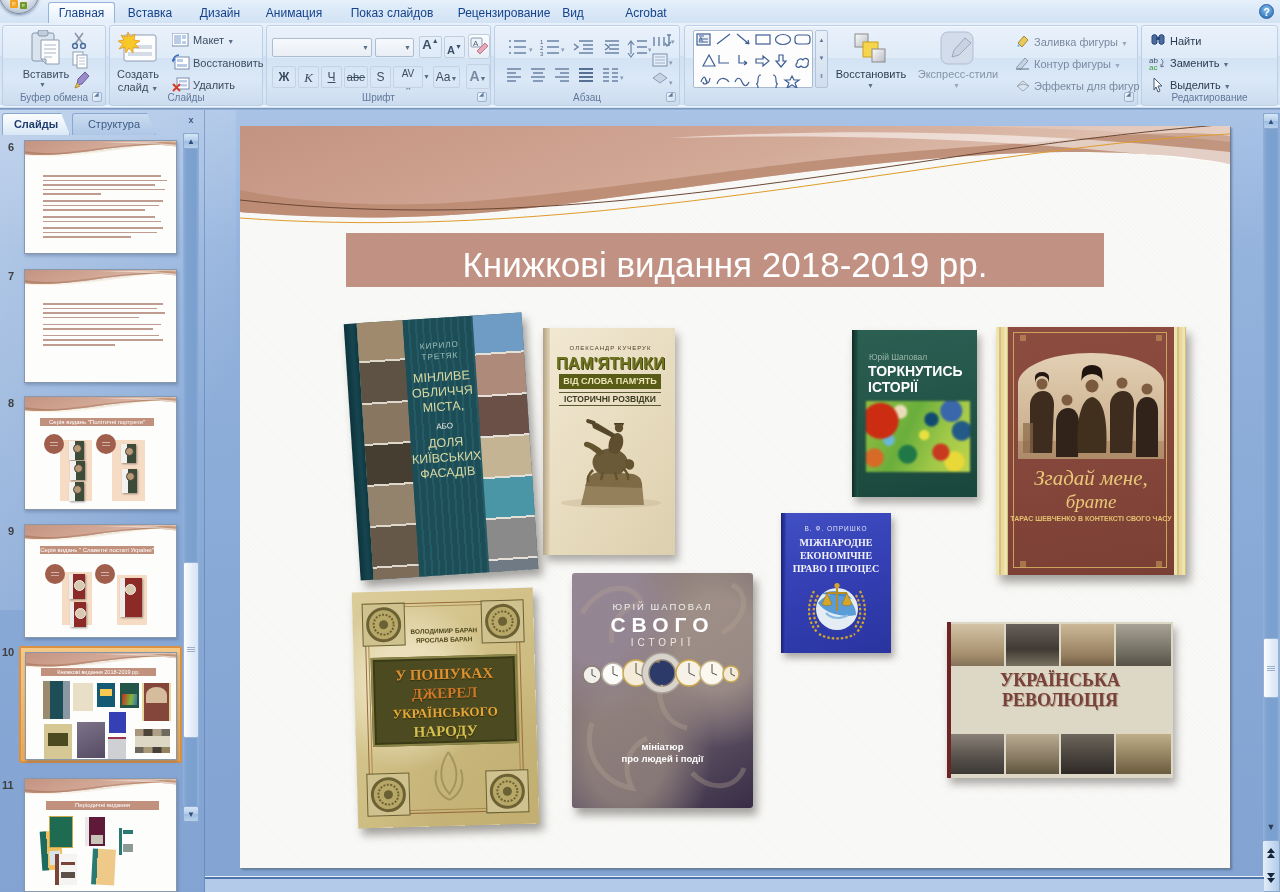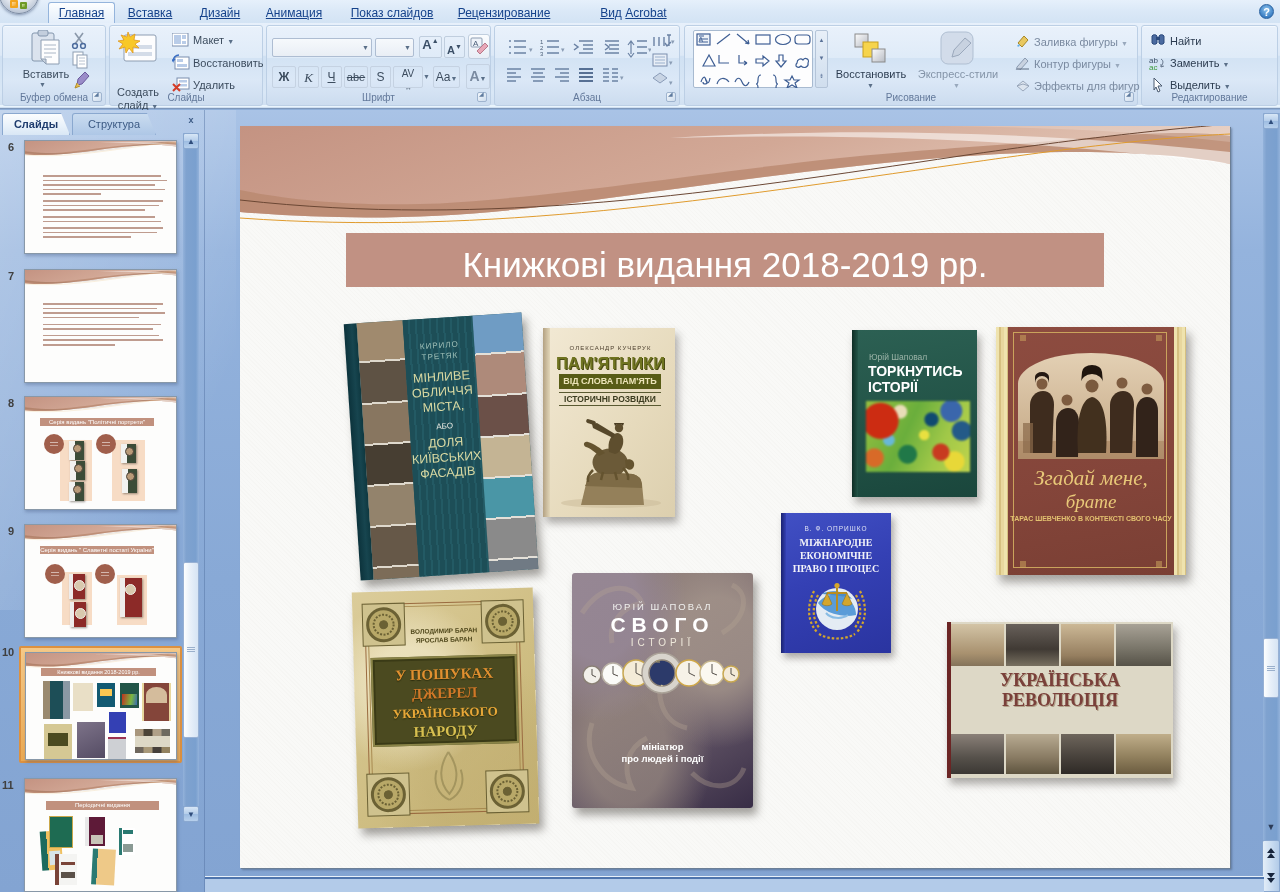--- a/index.html
+++ b/index.html
@@ -3,21 +3,21 @@
 <style>
 *{margin:0;padding:0;box-sizing:border-box;}
 html,body{width:1280px;height:892px;overflow:hidden;}
 body{font-family:"Liberation Sans",sans-serif;}
 #root{position:absolute;top:0;left:0;width:1280px;height:892px;background:#8eaed8;overflow:hidden;}
 .abs{position:absolute;}
 
 
 #tabrow{position:absolute;top:0;left:0;width:1280px;height:23px;
  background:linear-gradient(180deg,#e6f0fb 0%,#dae8f7 50%,#d3e3f4 100%);}
-.tab{position:absolute;top:3px;height:20px;line-height:20px;color:#15428b;font-size:12px;text-align:center;text-decoration:underline;}
+.tab{position:absolute;top:3px;height:20px;line-height:20px;color:#15428b;font-size:12px;text-align:center;}
 .tab.active{background:linear-gradient(180deg,#fdfeff 0%,#f1f7fd 45%,#e4eefa 100%);
  border:1px solid #94b4dc;border-bottom:none;border-radius:3px 3px 0 0;top:2px;height:21px;color:#15428b;}
 #officeball{position:absolute;left:-1px;top:-26px;width:40px;height:40px;border-radius:50%;
  background:radial-gradient(circle at 50% 38%,#fdfdfe 0%,#e8ecf2 45%,#b9c4d4 78%,#8d9cb4 100%);
  border:1px solid #7c8ba2;box-shadow:0 1px 3px rgba(40,60,100,.5);}
 #officeball .sq1{position:absolute;left:10px;top:25px;width:8px;height:8px;border:2px solid #f2a41d;border-radius:1px;background:linear-gradient(135deg,#fcd9a0,#f2a41d);}
 #officeball .sq2{position:absolute;left:20px;top:27px;width:7px;height:7px;border:2px solid #6f9a27;border-radius:1px;background:linear-gradient(135deg,#d6e8a8,#6f9a27);}
 #helpbtn{position:absolute;right:6px;top:4px;width:15px;height:15px;border-radius:50%;
  background:radial-gradient(circle at 50% 35%,#8ec4ee,#3b7fc4 70%,#2a6cb0);border:1px solid #2a62a0;
  color:#fff;font-size:11px;font-weight:bold;text-align:center;line-height:15px;}
@@ -80,21 +80,21 @@
 </style></head>
 <body>
 <div id="root">
   <div id="tabrow">
     <div class="tab active" style="left:48px;width:67px;">Главная</div>
     <div class="tab" style="left:122px;width:56px;">Вставка</div>
     <div class="tab" style="left:192px;width:56px;">Дизайн</div>
     <div class="tab" style="left:260px;width:68px;">Анимация</div>
     <div class="tab" style="left:344px;width:96px;">Показ слайдов</div>
     <div class="tab" style="left:452px;width:104px;">Рецензирование</div>
-    <div class="tab" style="left:591px;width:40px;">Вид</div>
+    <div class="tab" style="left:553px;width:40px;">Вид</div>
     <div class="tab" style="left:618px;width:56px;">Acrobat</div>
     <div id="officeball">
         <div class="sq1"></div>
         <div class="sq2"></div>
       </div>
     <div id="helpbtn">?</div>
   </div>
   <div id="ribbon">
     <div style="position:absolute;left:0;bottom:1px;width:1280px;height:2px;background:#e9f4fc;"></div>
     <div class="group" style="left:2px;width:104px;" id="g1">
@@ -128,21 +128,21 @@
       <div class="glabel">Буфер обмена</div>
         <div class="launcher"></div>
     </div>
     <div class="group" style="left:109px;width:154px;" id="g2">
       <svg class="abs" style="left:8px;top:5px;" width="40" height="36" viewBox="0 0 40 36">
         <rect x="6" y="4" width="32" height="26" rx="2" fill="#fdfdfe" stroke="#8d9db2"></rect>
         <rect x="10" y="14" width="24" height="4" fill="#d4dce8"></rect>
         <rect x="10" y="21" width="24" height="4" fill="#d4dce8"></rect>
         <path d="M10,1 l2,5 5,-3 -1,6 6,1 -5,3 4,4 -6,-1 0,6 -4,-5 -3,5 -1,-6 -6,2 4,-5 -5,-3 6,-1 -3,-5 6,2 Z" fill="#f8c828" stroke="#e09820" stroke-width=".8"></path>
       </svg>
-      <div class="rbtxt" style="left:0px;top:42px;width:56px;text-align:center;line-height:13px;margin-top:18px;">Создать<br>слайд <span class="dda">▼</span></div>
+      <div class="rbtxt" style="left:0px;top:42px;width:56px;text-align:center;line-height:13px;">Создать<br>слайд <span class="dda">▼</span></div>
       <svg class="abs" style="left:62px;top:7px;" width="17" height="14" viewBox="0 0 17 14">
         <rect x="0" y="0" width="16" height="13" fill="#fff" stroke="#7a8eae"></rect>
         <rect x="2" y="2" width="7" height="9" fill="#b9cce8"></rect>
           <rect x="10" y="2" width="4" height="4" fill="#b9cce8"></rect>
           <rect x="10" y="8" width="4" height="3" fill="#b9cce8"></rect>
       </svg>
       <div class="rbtxt" style="left:83px;top:8px;">Макет <span class="dda">▼</span></div>
       <svg class="abs" style="left:62px;top:28px;" width="18" height="16" viewBox="0 0 18 16">
         <rect x="3" y="3" width="14" height="12" fill="#fff" stroke="#7a8eae"></rect>
         <rect x="5" y="5" width="6" height="3" fill="#b9cce8"></rect>
@@ -305,21 +305,20 @@
       <svg class="abs" style="left:330px;top:30px;" width="16" height="14" viewBox="0 0 16 14">
         <path d="M2,11 L10,2 l3,3 -8,9 -4,1 Z" fill="#c8d2e0" stroke="#8a9ab0"></path>
           <path d="M2,13 h12" stroke="#5a6a80"></path>
       </svg>
       <div class="rbtxt" style="left:349px;top:32px;color:#7a8aa0;">Контур фигуры <span class="dda" style="color:#98a8bc;">▼</span></div>
       <svg class="abs" style="left:330px;top:52px;" width="16" height="14" viewBox="0 0 16 14">
         <path d="M2,8 l6,-5 6,5 -6,5 Z" fill="#dce4ee" stroke="#9aa8bc"></path>
           <path d="M2,8 l6,-2 6,2" fill="none" stroke="#9aa8bc"></path>
       </svg>
       <div class="rbtxt" style="left:349px;top:54px;color:#7a8aa0;">Эффекты для фигур <span class="dda" style="color:#98a8bc;">▼</span></div>
-      <div class="glabel">Рисование</div>
         <div class="launcher"></div>
     </div>
     <div class="group" style="left:1141px;width:137px;" id="g6">
       <svg class="abs" style="left:8px;top:7px;" width="16" height="14" viewBox="0 0 16 14">
         <path d="M2,3 a3,3 0 0 1 5,0 v7 a3,3 0 0 1 -5,0 Z M9,3 a3,3 0 0 1 5,0 v7 a3,3 0 0 1 -5,0 Z" fill="#4a6aa0" stroke="#2c4a7c"></path>
         <rect x="6" y="4" width="4" height="3" fill="#2c4a7c"></rect>
       </svg>
       <div class="rbtxt" style="left:28px;top:9px;color:#2c3c50;">Найти</div>
       <svg class="abs" style="left:6px;top:29px;" width="20" height="16" viewBox="0 0 20 16">
         <text x="1" y="8" font-size="8" fill="#3c5068">ab</text>
@@ -504,21 +503,21 @@
         <div class="abs" style="left:0;top:0;width:46px;height:100%;background:linear-gradient(180deg,#a08a6e 0 38px,#ded8cc 38px 40px,#5e5244 40px 80px,#ded8cc 80px 82px,#887660 82px 121px,#ded8cc 121px 123px,#473e32 123px 162px,#ded8cc 162px 164px,#93836c 164px 203px,#ded8cc 203px 205px,#665848 205px 244px,#ded8cc 244px 246px,#7c6c58 246px);"></div>
         <div class="abs" style="left:46px;top:0;width:70px;height:100%;background:repeating-linear-gradient(90deg,#1d4e57 0 5px,#235a64 5px 7px);"></div>
         <div class="abs" style="left:116px;top:0;width:49px;height:100%;background:linear-gradient(180deg,#6f9cc4 0 38px,#e4e0d8 38px 40px,#ae8a7a 40px 80px,#e4e0d8 80px 82px,#6b5048 82px 121px,#e4e0d8 121px 123px,#c4b494 123px 162px,#e4e0d8 162px 164px,#4a96a6 164px 203px,#e4e0d8 203px 205px,#8a8a8a 205px 244px,#e4e0d8 244px 246px,#707a84 246px);"></div>
         <div class="abs" style="left:46px;top:22px;width:70px;text-align:center;color:#9fc0b8;font-size:8px;letter-spacing:1px;line-height:11px;">КИРИЛО<br>ТРЕТЯК</div>
         <div class="abs" style="left:46px;top:52px;width:70px;text-align:center;color:#d9d9a2;font-size:12.5px;line-height:15px;">МІНЛИВЕ<br>ОБЛИЧЧЯ<br>МІСТА,</div>
         <div class="abs" style="left:46px;top:104px;width:70px;text-align:center;color:#e8e8e0;font-size:8px;">АБО</div>
         <div class="abs" style="left:46px;top:118px;width:70px;text-align:center;color:#d9d9a2;font-size:12.5px;line-height:15px;">ДОЛЯ<br>КИЇВСЬКИХ<br>ФАСАДІВ</div>
       </div>
     </div>
 
-    <div class="abs" style="left:303px;top:202px;width:132px;height:189px;background:linear-gradient(125deg,#f2e9d4,#e6dabc 60%,#dccfae);box-shadow:3px 6px 8px rgba(80,75,70,.45);padding-left:19px;">
+    <div class="abs" style="left:303px;top:202px;width:132px;height:227px;background:linear-gradient(125deg,#f2e9d4,#e6dabc 60%,#dccfae);box-shadow:3px 6px 8px rgba(80,75,70,.45);padding-left:19px;">
       <div class="abs" style="left:0;top:0;width:7px;height:100%;background:linear-gradient(90deg,#b3a182,#e2d6b8);"></div>
       <div class="abs" style="left:10px;top:17px;width:115px;text-align:center;color:#4a3d2c;font-size:6px;letter-spacing:1px;">ОЛЕКСАНДР КУЧЕРУК</div>
       <div class="abs" style="left:10px;top:26px;width:115px;text-align:center;color:#6f7420;font-size:16.5px;font-weight:bold;text-shadow:1px 1px 0 #4a4a14;">ПАМ'ЯТНИКИ</div>
       <div class="abs" style="left:16px;top:46px;width:102px;height:15px;background:#585c16;color:#ece4b8;font-size:9px;font-weight:bold;text-align:center;line-height:15px;">ВІД СЛОВА ПАМ'ЯТЬ</div>
       <div class="abs" style="left:16px;top:64px;width:102px;text-align:center;color:#3c3c20;font-size:8.5px;font-weight:bold;border-top:1px solid #5a5a32;border-bottom:1px solid #5a5a32;padding:1px 0;">ІСТОРИЧНІ РОЗВІДКИ</div>
       <svg class="abs" style="left:10px;top:80px;" width="115" height="100" viewBox="0 0 115 100">
         <ellipse cx="58" cy="95" rx="50" ry="5" fill="#c9ba98" opacity="0.5"></ellipse>
         <path d="M28,97 L33,76 Q35,66 46,64 L80,66 Q88,68 89,76 L91,97 Z" fill="#94805a"></path>
         <path d="M33,76 Q35,66 46,64 L80,66 Q88,68 89,76 L89,80 L32,78 Z" fill="#7e6b46"></path>
         <path d="M44,64 C38,58 38,50 44,45 C50,40 60,39 67,43 C74,47 77,54 73,60 L68,66 48,66 Z" fill="#6b5a38"></path>

